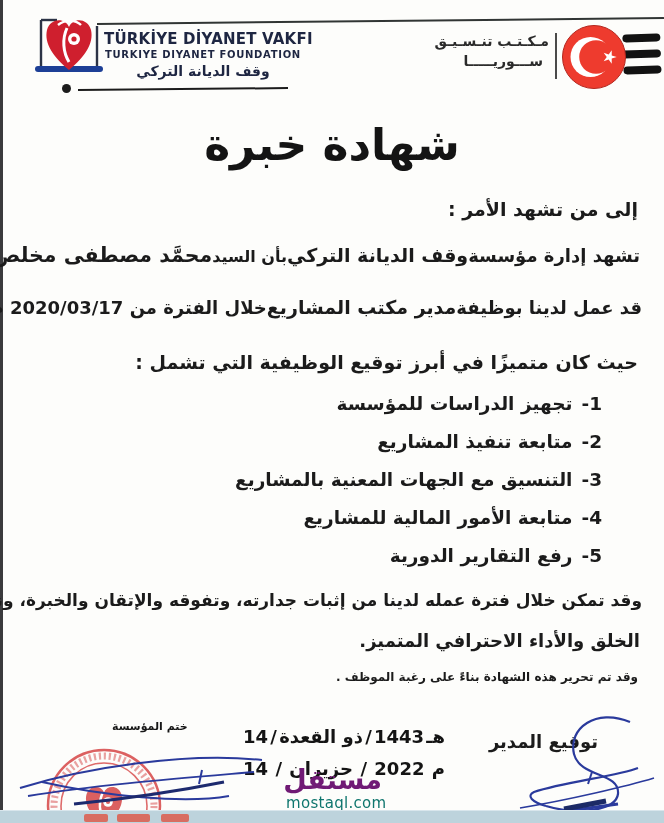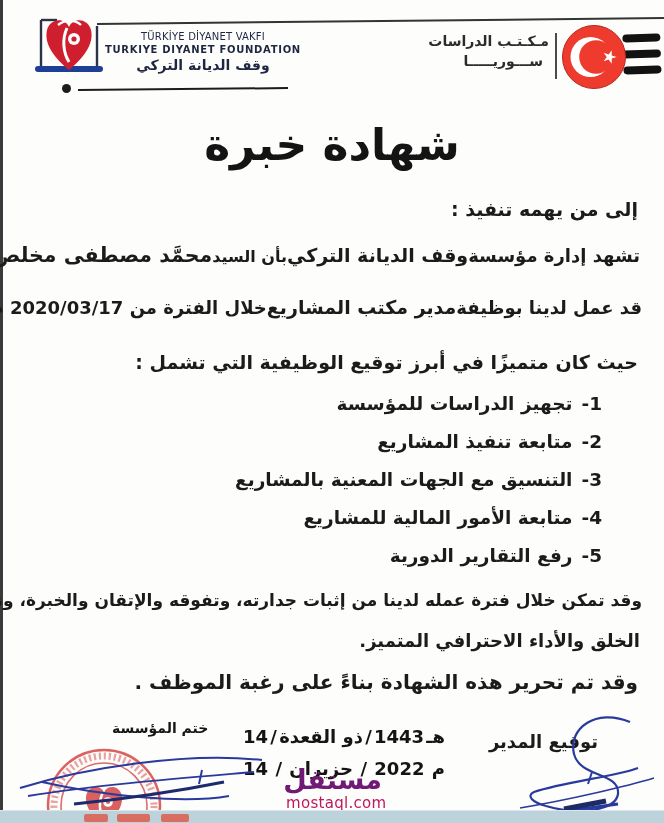--- a/index.html
+++ b/index.html
@@ -17,21 +17,21 @@
 
   .scan-edge{position:absolute;left:0;top:0;width:3px;height:811px;background:#3a3a3c;}
   .header-rule{position:absolute;left:97px;top:23px;width:567px;height:2px;background:#30ptx;
     background:#313534;transform:rotate(-0.6deg);transform-origin:left center;}
 
   .tdv-logo{position:absolute;left:33px;top:12px;}
   .logo-dot{position:absolute;left:62px;top:84px;width:9px;height:9px;border-radius:50%;background:#1c1c1c;}
   .logo-underline{position:absolute;left:78px;top:88px;width:210px;height:2px;background:#1c1c1c;transform:rotate(-0.5deg);}
 
   .org-text{position:absolute;left:104px;top:31px;width:198px;text-align:center;color:#1e2642;line-height:1.15;}
-  .org-tr{font-size:10px;font-weight:400;letter-spacing:0.2px;white-space:nowrap;}
+  .org-tr{font-size:15px;font-weight:700;letter-spacing:0.2px;white-space:nowrap;}
   .org-en{font-size:10px;font-weight:700;letter-spacing:0.7px;margin-top:1px;white-space:nowrap;}
   .org-ar{font-size:14px;font-weight:700;margin-top:2px;direction:rtl;}
 
   .black-bars{position:absolute;right:1px;top:30px;}
   .crescent{position:absolute;left:561px;top:24px;}
   .office-sep{position:absolute;left:555px;top:33px;width:2px;height:46px;background:#4a4a4a;}
   .office-text{position:absolute;left:441px;top:33px;width:108px;direction:rtl;color:#2b2b2b;}
   .office-l1{font-size:14px;font-weight:700;text-align:right;white-space:nowrap;}
   .office-l2{font-size:14px;font-weight:700;text-align:right;padding-right:6px;margin-top:4px;white-space:nowrap;}
 
@@ -49,36 +49,36 @@
   .employment-line .pre{font-size:18px;font-weight:700;white-space:nowrap;}
   .employment-line .pos{font-size:19px;font-weight:800;white-space:nowrap;}
   .employment-line .post{font-size:18px;font-weight:700;white-space:nowrap;}
 
   .tasks-intro{position:absolute;right:26px;top:351px;font-size:19px;font-weight:600;}
   .tasks{position:absolute;right:62px;top:392px;}
   .task-row{display:flex;direction:rtl;gap:9px;font-size:18.5px;font-weight:600;color:#1b1b1b;line-height:24px;margin-bottom:14px;white-space:nowrap;}
 
   .appraisal-1{position:absolute;right:22px;top:590px;font-size:17px;font-weight:600;white-space:nowrap;}
   .appraisal-2{position:absolute;right:24px;top:630px;font-size:18px;font-weight:600;white-space:nowrap;}
-  .issuance{position:absolute;right:26px;top:670px;font-size:20px;font-weight:600;white-space:nowrap;}
+  .issuance{position:absolute;right:26px;top:670px;font-size:12px;font-weight:600;white-space:nowrap;}
 
   .signature-label{position:absolute;right:66px;top:731px;font-size:18px;font-weight:700;}
   .signature-svg{position:absolute;left:468px;top:712px;z-index:3;}
 
   .dates{position:absolute;left:243px;top:726px;width:202px;color:#141414;}
   .date-row{display:flex;direction:ltr;justify-content:space-between;align-items:baseline;font-size:18px;font-weight:700;white-space:nowrap;}
   .date-row + .date-row{margin-top:11px;}
 
-  .stamp-label{position:absolute;left:112px;top:720px;font-size:14px;font-weight:700;color:#161616;z-index:1;direction:rtl;}
+  .stamp-label{position:absolute;left:112px;top:720px;font-size:11px;font-weight:700;color:#161616;z-index:1;direction:rtl;}
   .stamp-svg{position:absolute;left:18px;top:728px;z-index:2;opacity:.92;}
   .scribbles-svg{position:absolute;left:14px;top:738px;z-index:3;}
 
   .watermark{position:absolute;left:286px;top:766px;width:96px;text-align:center;z-index:2;}
   .wm-name{font-size:27px;font-weight:800;color:#701a75;direction:rtl;line-height:1;}
-  .wm-domain{font-size:15px;color:#be185d;letter-spacing:.3px;margin-top:1px;}
+  .wm-domain{font-size:15px;color:#0f766e;letter-spacing:.3px;margin-top:1px;}
 
   .bottom-bar{position:absolute;left:0;right:0;bottom:0;height:13px;background:var(--bottom_bar);border-top:1px solid #d9e6ec;z-index:4;}
   .stamp-residue{position:absolute;top:3px;height:8px;background:#dd5a4b;border-radius:2px;opacity:.85;}
   .res-1{left:84px;width:24px;}
   .res-2{left:117px;width:33px;}
   .res-3{left:161px;width:28px;}
 </style>
 </head>
 <body>
 
@@ -117,27 +117,27 @@
     </g>
   </svg>
   <svg class="crescent" width="66" height="66" viewBox="0 0 66 66">
     <circle cx="33" cy="33" r="31.5" style="fill:var(--crescent_red,#ee3b2e)" stroke="#b3271f" stroke-width="1"></circle>
     <circle cx="29.5" cy="33" r="20" fill="#ffffff"></circle>
     <circle cx="35" cy="33" r="16.8" style="fill:var(--crescent_red,#ee3b2e)"></circle>
     <path transform="translate(48.5,33) rotate(90) scale(7.2)" fill="#ffffff" d="M0,-1 L0.2245,-0.309 0.951,-0.309 0.363,0.118 0.588,0.809 0,0.382 -0.588,0.809 -0.363,0.118 -0.951,-0.309 -0.2245,-0.309 Z"></path>
   </svg>
   <div class="office-sep"></div>
   <div class="office-text">
-    <div class="office-l1">مـكـتـب الدراسات</div>
+    <div class="office-l1">مـكـتـب تنـسـيـق</div>
     <div class="office-l2">ســـوريـــــا</div>
   </div>
 
   <div class="cert-title">شهادة خبرة</div>
 
-  <div class="ar salutation">إلى من يهمه تنفيذ :</div>
+  <div class="ar salutation">إلى من تشهد الأمر :</div>
 
   <div class="intro-line ar">
     <span class="s1">تشهد إدارة مؤسسة</span>
     <span class="s2">وقف الديانة التركي</span>
     <span class="s3">بأن السيد</span>
     <span class="nm">محمَّد مصطفى مخلص حمامة</span>
   </div>
 
   <div class="employment-line ar">
     <span class="pre">قد عمل لدينا بوظيفة</span>

